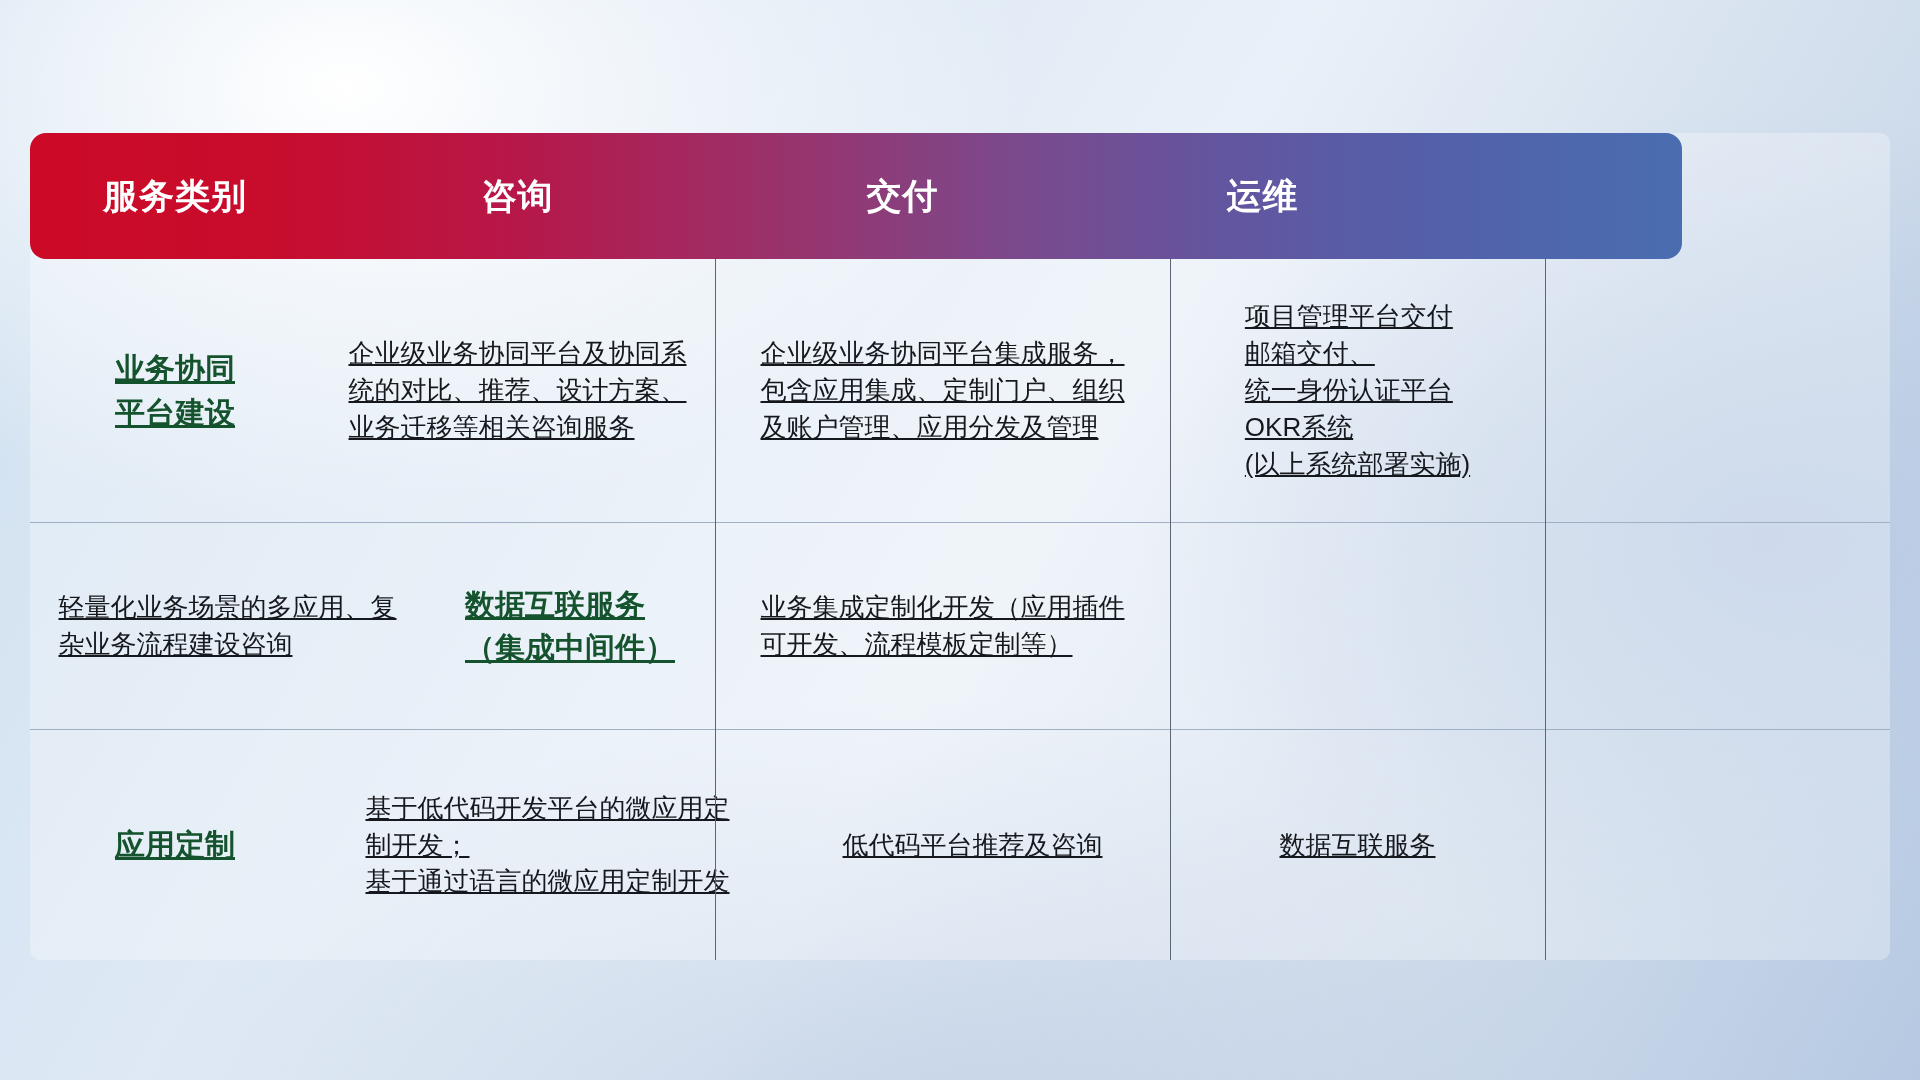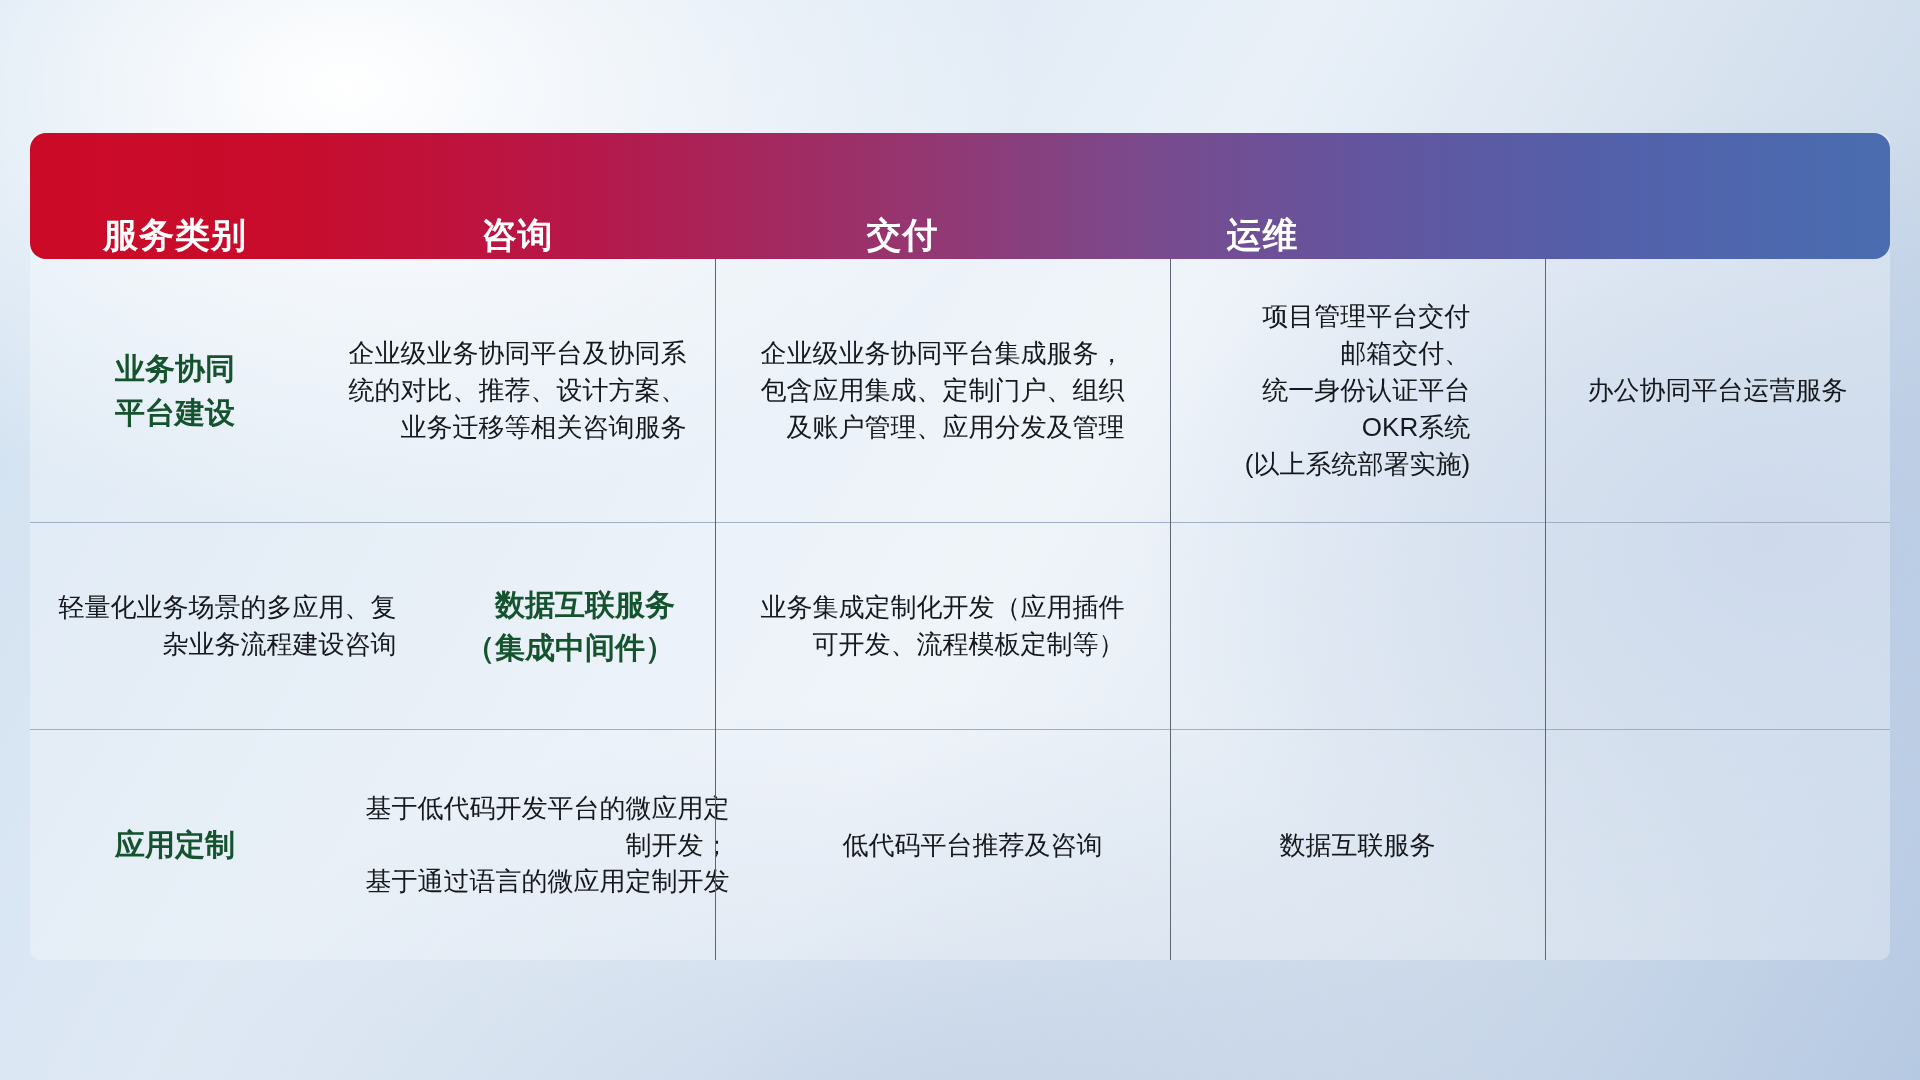--- a/index.html
+++ b/index.html
@@ -34,34 +34,34 @@
     background: rgba(255,255,255,0.30);
     border-radius: 10px;
     box-sizing: border-box;
   }
 
   
   .header-row {
     position: absolute;
     left: 0;
     top: 0;
-    width: 1860px;
+    width: 1652px;
     height: 126px;
     border-radius: 16px;
     background: linear-gradient(90deg,
         #cc0a28 0%,
         #c80c2c 14%,
         #b6184a 30%,
         #96356f 47%,
         #7a4a8d 60%,
         #63559f 72%,
         #5261ab 86%,
         #4a6db0 100%);
     display: flex;
-    align-items: flex-end;
+    align-items: center;
     box-sizing: border-box;
     overflow: hidden;
   }
   .header-cell {
     color: #ffffff;
     font-size: 35px;
     font-weight: bold;
     text-align: center;
     letter-spacing: 1px;
     box-sizing: border-box;
@@ -91,27 +91,28 @@
   .data-row:last-child { border-bottom: none; }
 
   .r0 { height: 264px; }
   .r1 { height: 207px; }
   .r2 { height: 230px; }
 
   .cell {
     display: flex;
     align-items: center;
     justify-content: center;
-    text-align: right;
+    text-align: left;
     box-sizing: border-box;
     padding: 6px 14px;
     color: #15181c;
     font-size: 26px;
     line-height: 1.42;
     white-space: pre-line;
+    text-decoration: underline;
   }
 
   .cell.label {
     color: #14532d;
     font-weight: bold;
     font-size: 30px;
     line-height: 1.45;
   }
 
   
@@ -153,21 +154,20 @@
 统的对比、推荐、设计方案、
 业务迁移等相关咨询服务</div>
         <div class="cell c2">企业级业务协同平台集成服务，
 包含应用集成、定制门户、组织
 及账户管理、应用分发及管理</div>
         <div class="cell c3">项目管理平台交付
 邮箱交付、
 统一身份认证平台
 OKR系统
 (以上系统部署实施)</div>
-        <div class="cell c4">办公协同平台运营服务</div>
       </div>
 
       <div class="data-row r1">
         <div class="cell c1">轻量化业务场景的多应用、复
 杂业务流程建设咨询</div>
         <div class="cell label c0">数据互联服务
 （集成中间件）</div>
         <div class="cell c2">业务集成定制化开发（应用插件
 可开发、流程模板定制等）</div>
         <div class="cell c3"></div>

